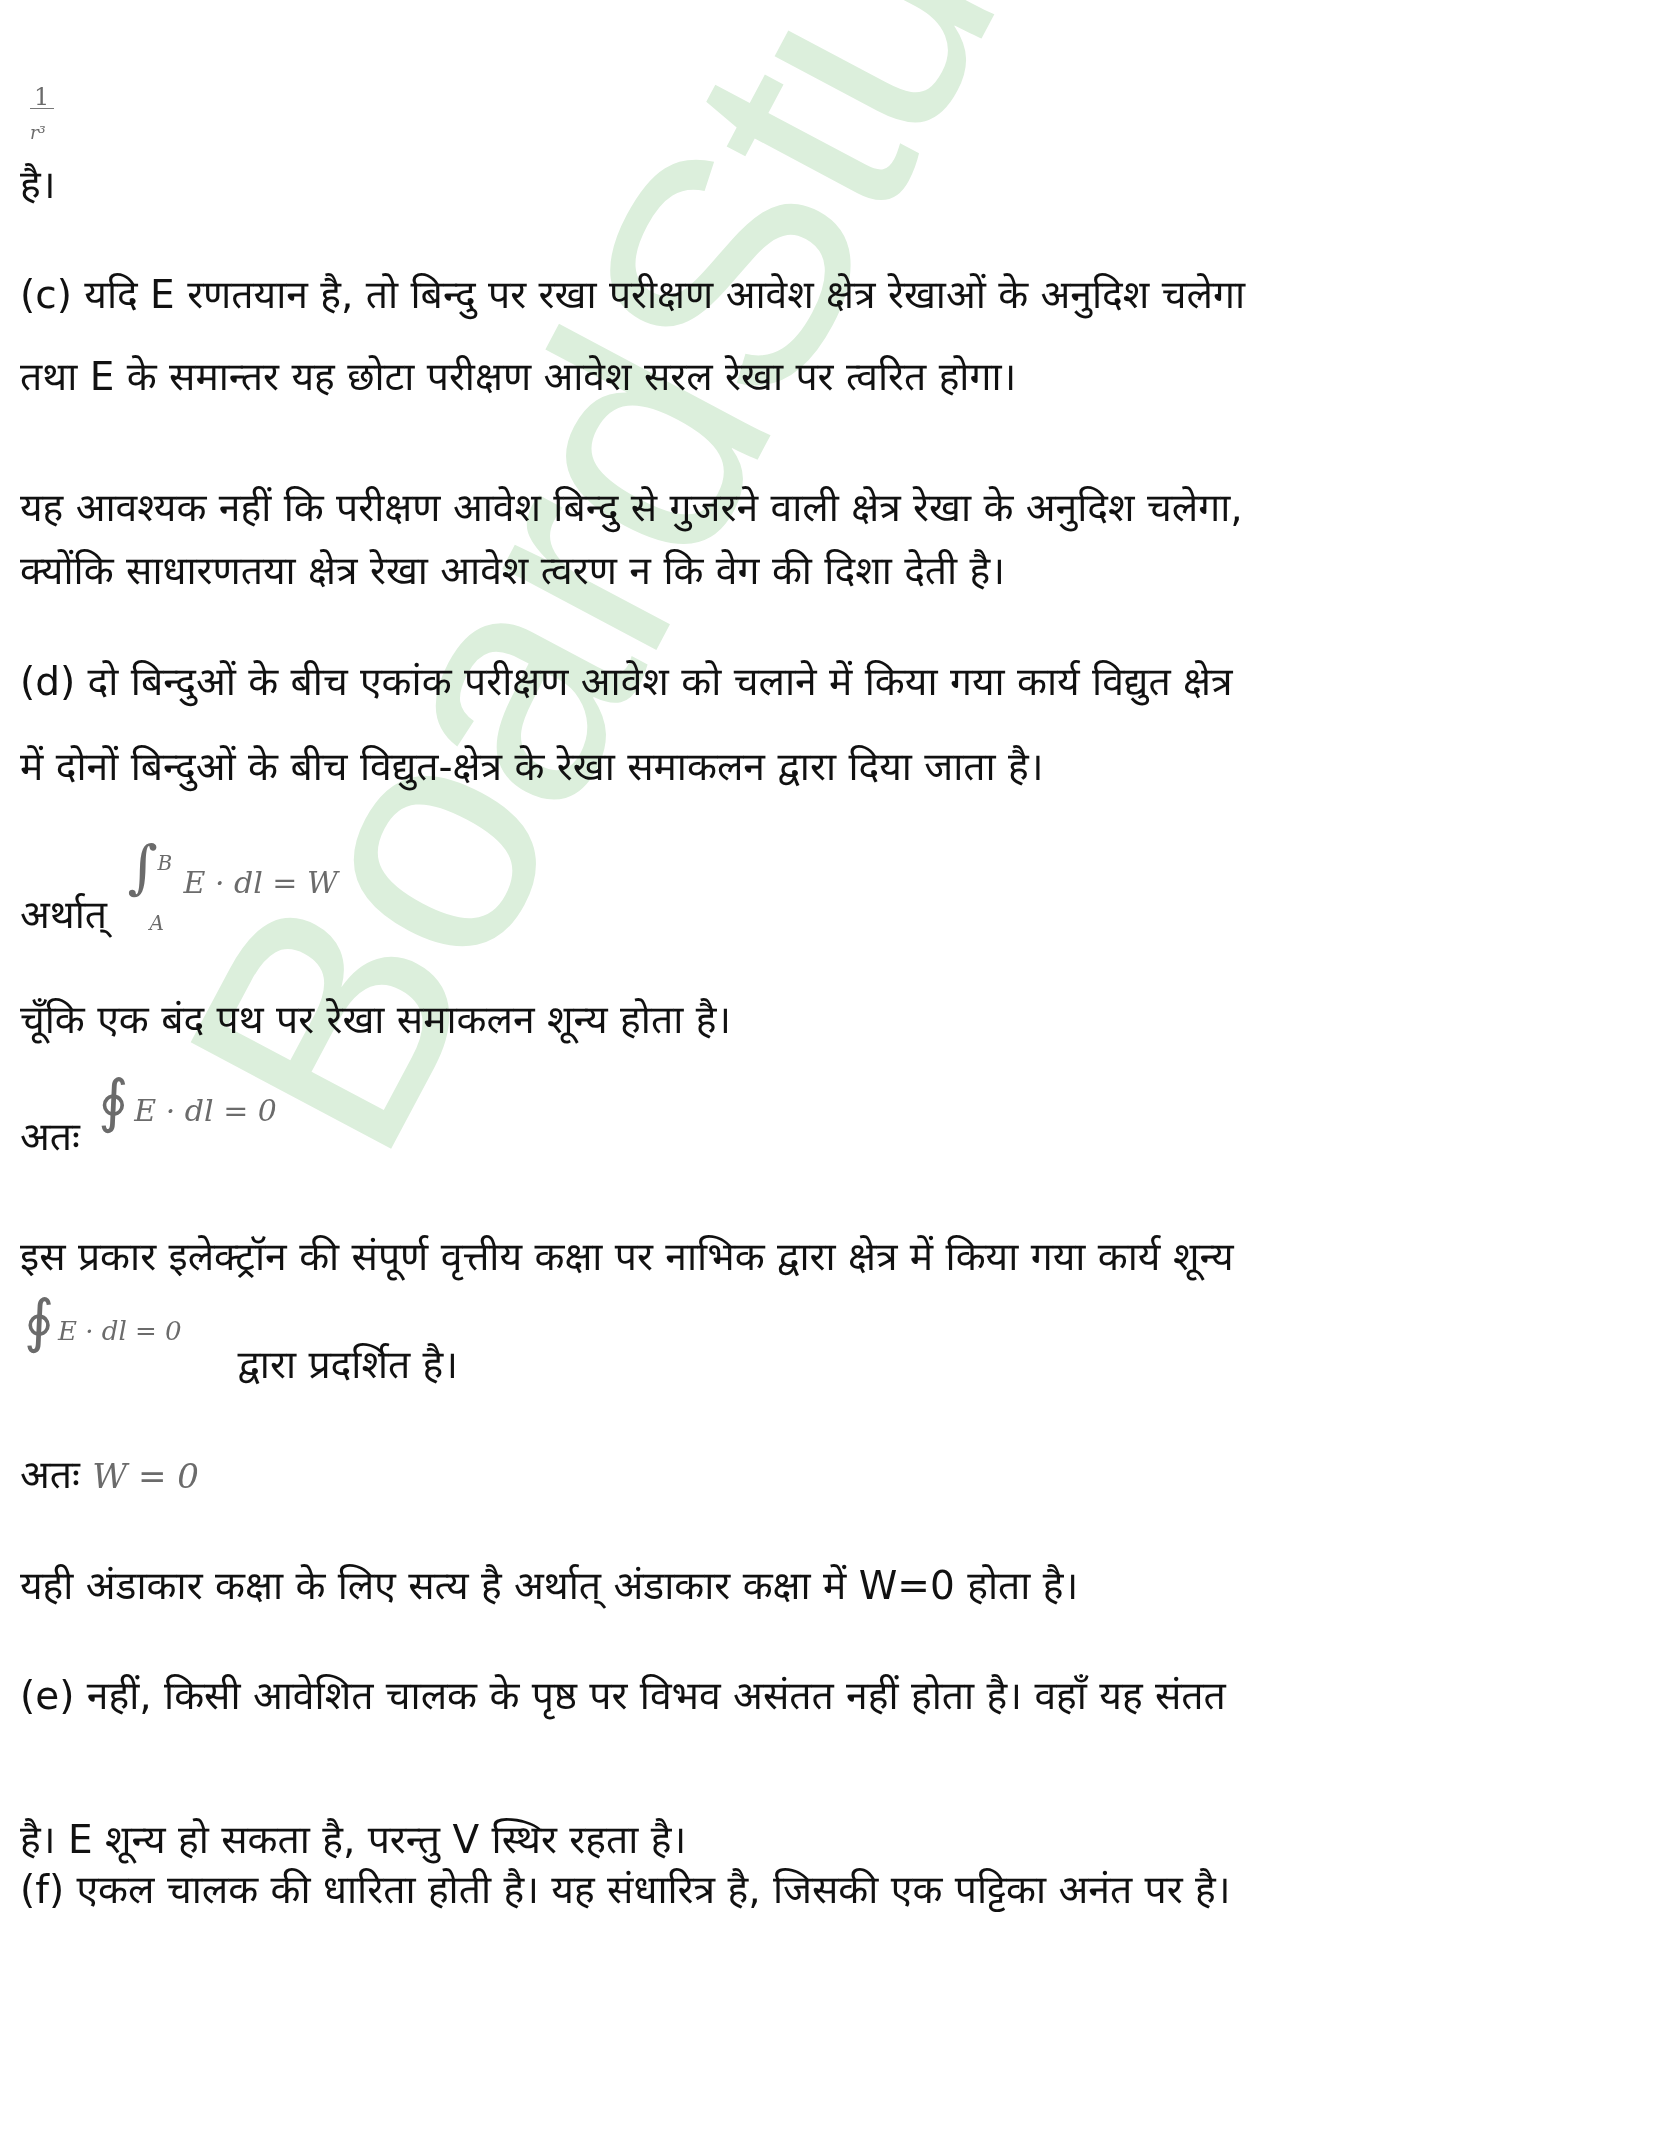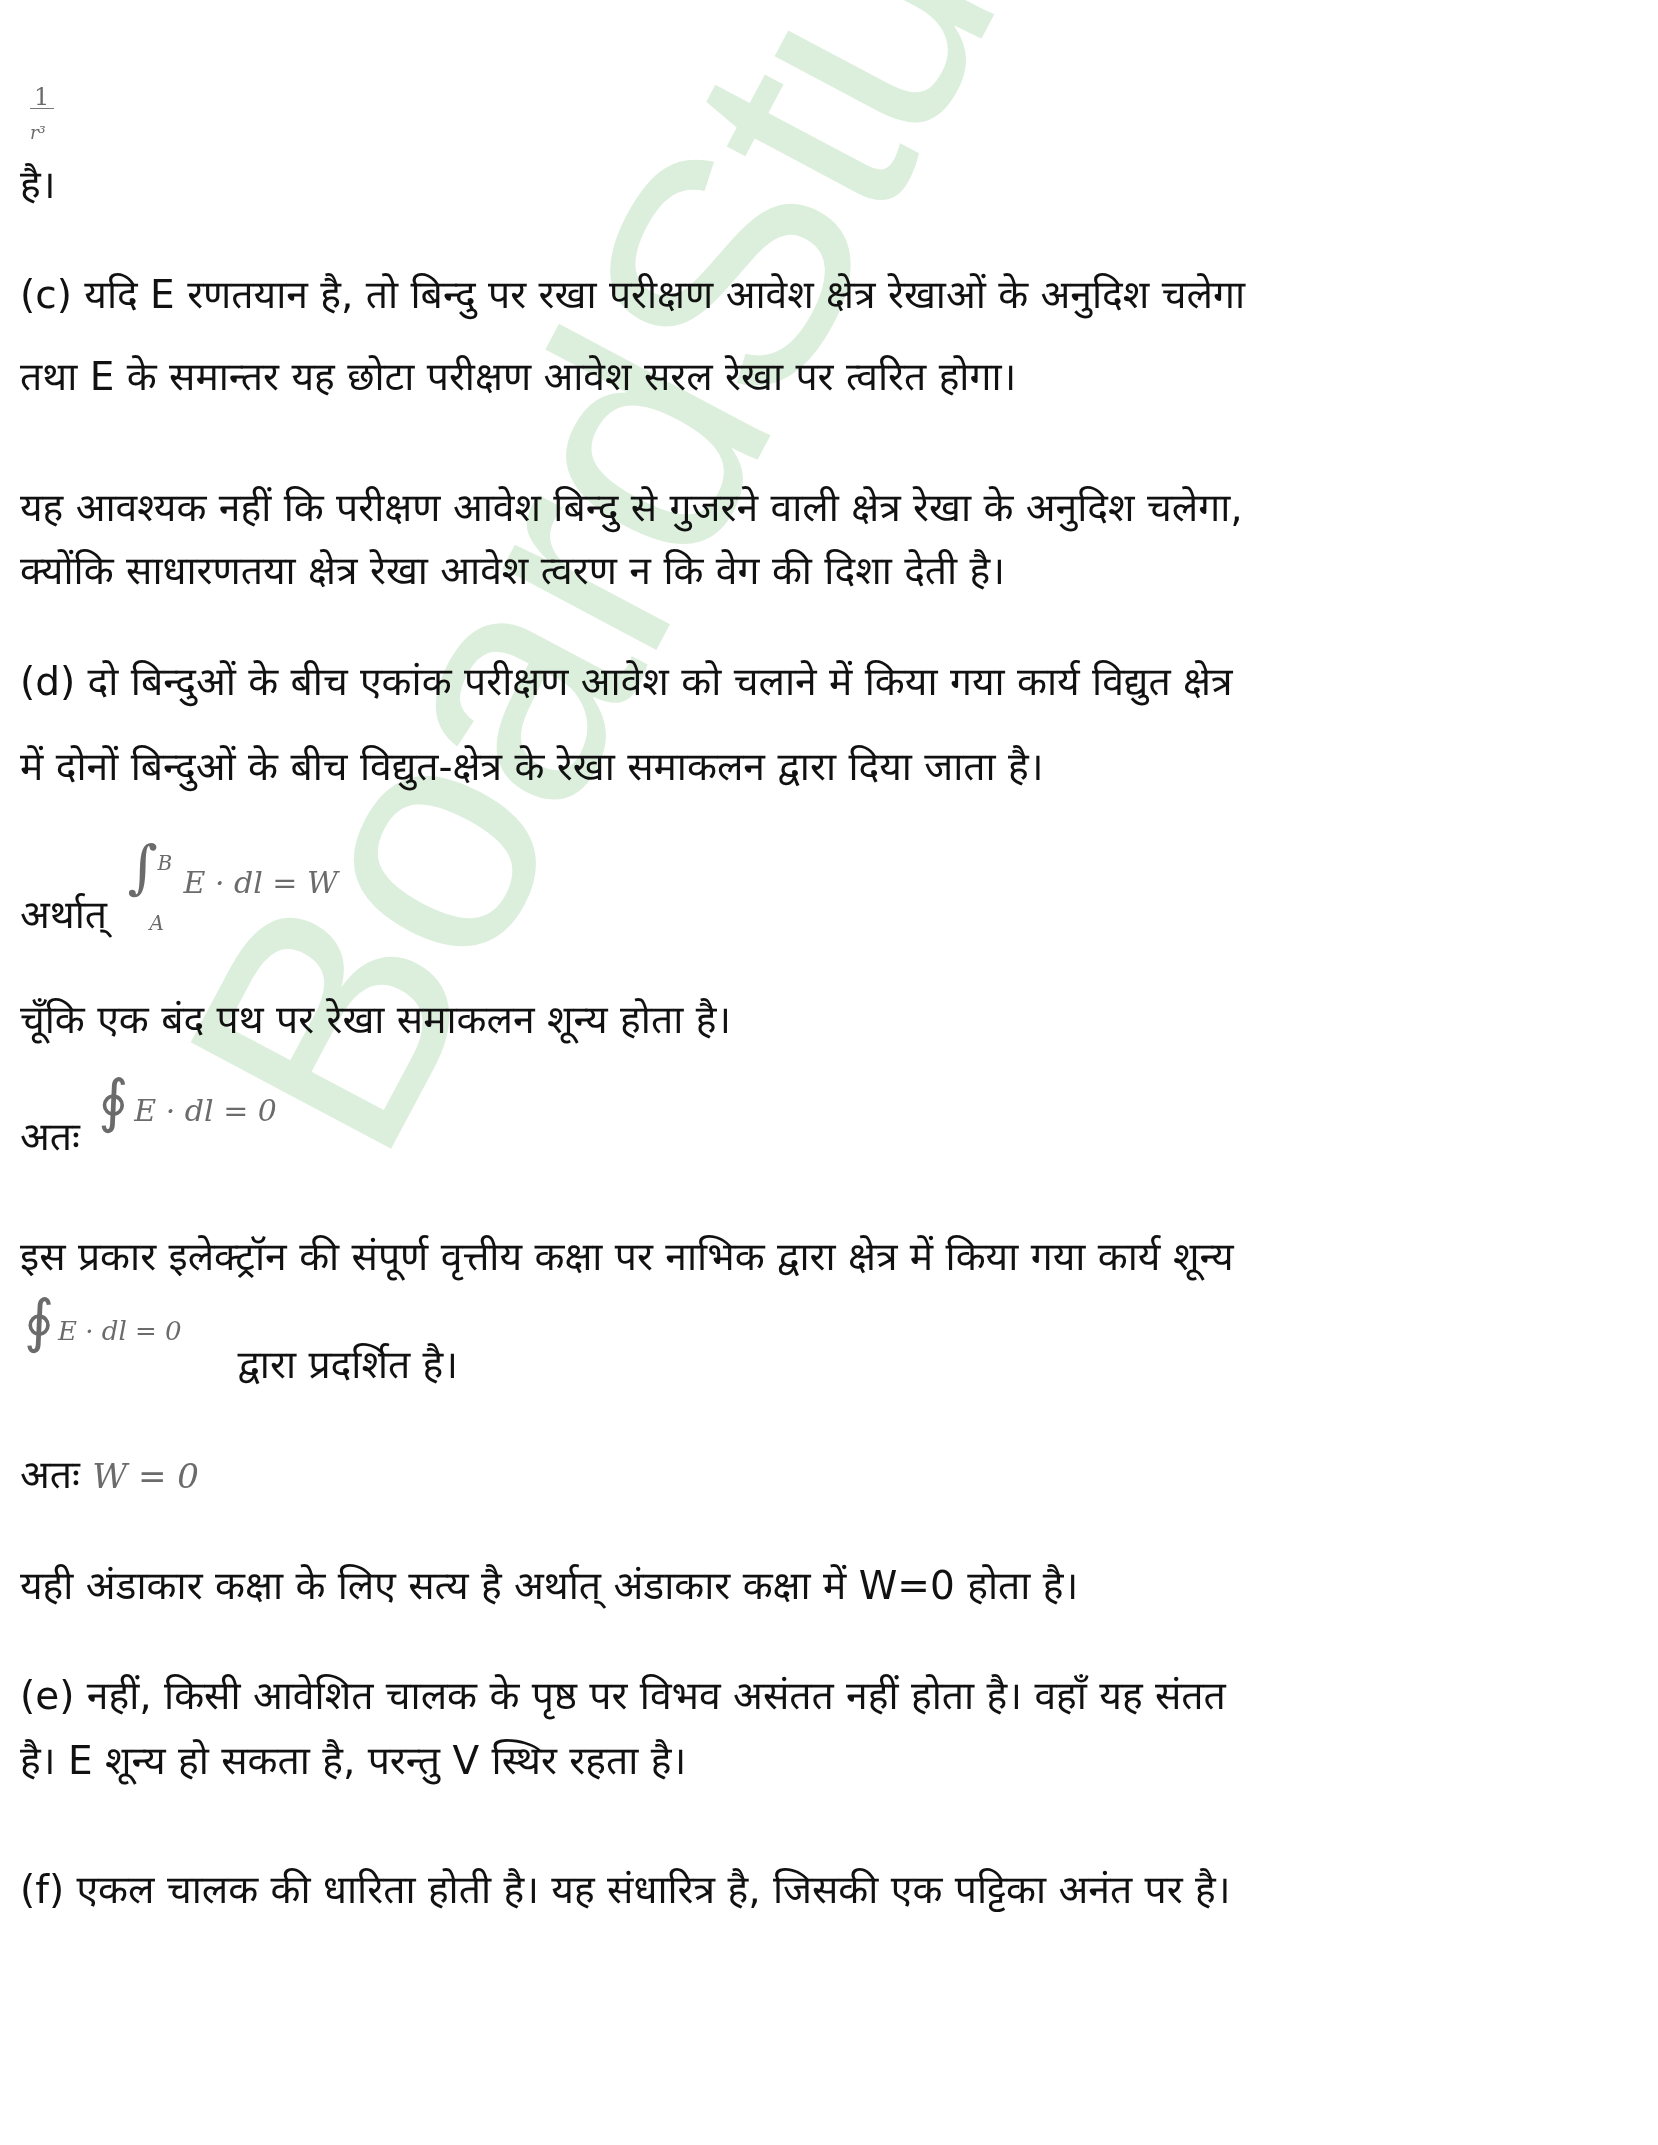--- a/index.html
+++ b/index.html
@@ -72,15 +72,15 @@
 </div>
 
 <div class="line" style="top:1450px">
   <span>अतः</span>
   <span class="math" style="font-size:34px;">W = 0</span>
 </div>
 
 <div class="line" style="top:1561px">यही अंडाकार कक्षा के लिए सत्य है अर्थात् अंडाकार कक्षा में W=0 होता है।</div>
 
 <div class="line" style="top:1671px">(e) नहीं, किसी आवेशित चालक के पृष्ठ पर विभव असंतत नहीं होता है। वहाँ यह संतत</div>
-<div class="line" style="top:1736px">है। E शून्य हो सकता है, परन्तु V स्थिर रहता है।</div>
+<div class="line" style="top:1815px">है। E शून्य हो सकता है, परन्तु V स्थिर रहता है।</div>
 
 <div class="line" style="top:1865px">(f) एकल चालक की धारिता होती है। यह संधारित्र है, जिसकी एक पट्टिका अनंत पर है।</div>
 
 </body></html>

